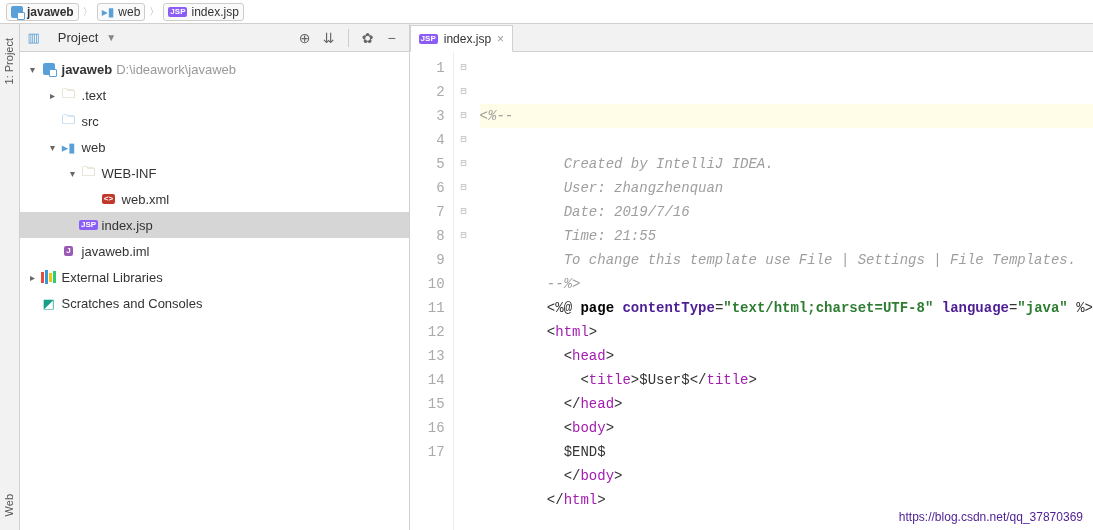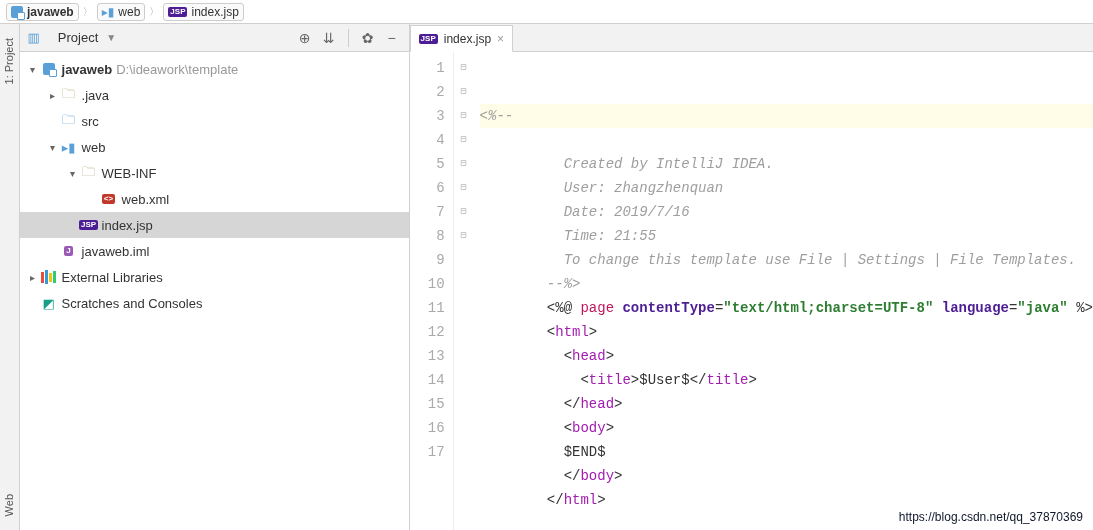--- a/index.html
+++ b/index.html
@@ -95,21 +95,21 @@
   }
   .tree-row .icon {
     width: 18px; height: 16px; margin-right: 4px;
     display: flex; align-items: center; justify-content: center;
   }
   .tree-row .label { white-space: nowrap; }
   .tree-row .dim { color: #999; margin-left: 4px; }
   .folder-icon { color: #b8a97b; }
   .folder-open { color: #5aa0d8; }
   .jsp-badge {
-    font-size: 8px; font-weight: bold; background:#4c1d95; color:#fff;
+    font-size: 8px; font-weight: bold; background:#8b5cf6; color:#fff;
     padding: 0 2px; border-radius:2px; line-height:10px;
   }
   .xml-badge {
     font-size: 8px; font-weight:bold; background:#c0392b; color:#fff;
     padding:0 2px; border-radius:2px; line-height:10px;
   }
   .lib-icon .b1{display:inline-block;width:3px;height:11px;background:#e74c3c;margin-right:1px;}
   .lib-icon .b2{display:inline-block;width:3px;height:14px;background:#3498db;margin-right:1px;}
   .lib-icon .b3{display:inline-block;width:3px;height:9px;background:#f1c40f;margin-right:1px;}
   .lib-icon .b4{display:inline-block;width:3px;height:12px;background:#2ecc71;}
@@ -170,27 +170,27 @@
     line-height: 24px;
     white-space: pre;
     position: relative;
   }
   .code .line { height: 24px; }
   .code .hl { background: #fffde7; display:block; }
   .c-comment { color: #9e9e9e; font-style: italic; }
   .c-tag { color: #a21caf; }
   .c-attr { color: #4c1d95; font-weight: bold; }
   .c-str { color: #2e7d32; font-weight: bold; }
-  .c-kw { color: #be185d; font-weight: normal; }
+  .c-kw { color: #000000; font-weight: bold; }
   .c-plain { color: #333; }
   .watermark {
     position: absolute;
     right: 10px;
     bottom: 6px;
-    color: #0f172a;
+    color: #4c1d95;
     font-size: 12px;
     font-family: Arial;
     margin-top: 48px;
   }
   .module-icon {width:12px;height:12px;background:#5aa0d8;border-radius:2px;display:inline-block;position:relative;}
   .module-icon::after{content:"";position:absolute;right:-2px;bottom:-2px;width:6px;height:6px;background:#fff;border:1px solid #5aa0d8;border-radius:1px;}
 </style>
 </head>
 <body>
 
@@ -230,26 +230,26 @@
       <span class="tool-icon">✿</span>
       <span class="tool-icon">−</span>
     </div>
     <div class="tree">
       <div class="tree-row" style="padding-left:6px">
         <span class="arrow">▾</span>
         <span class="icon">
             <span class="module-icon"></span>
           </span>
         <span class="label"><b>javaweb</b></span>
-        <span class="dim">D:\ideawork\template</span>
+        <span class="dim">D:\ideawork\javaweb</span>
       </div>
       <div class="tree-row" style="padding-left:26px">
         <span class="arrow">▸</span>
         <span class="icon folder-icon">🗀</span>
-        <span class="label">.java</span>
+        <span class="label">.text</span>
       </div>
       <div class="tree-row" style="padding-left:26px">
         <span class="arrow"></span>
         <span class="icon folder-open">🗀</span>
         <span class="label">src</span>
       </div>
       <div class="tree-row" style="padding-left:26px">
         <span class="arrow">▾</span>
         <span class="icon folder-open">▸▮</span>
         <span class="label">web</span>

